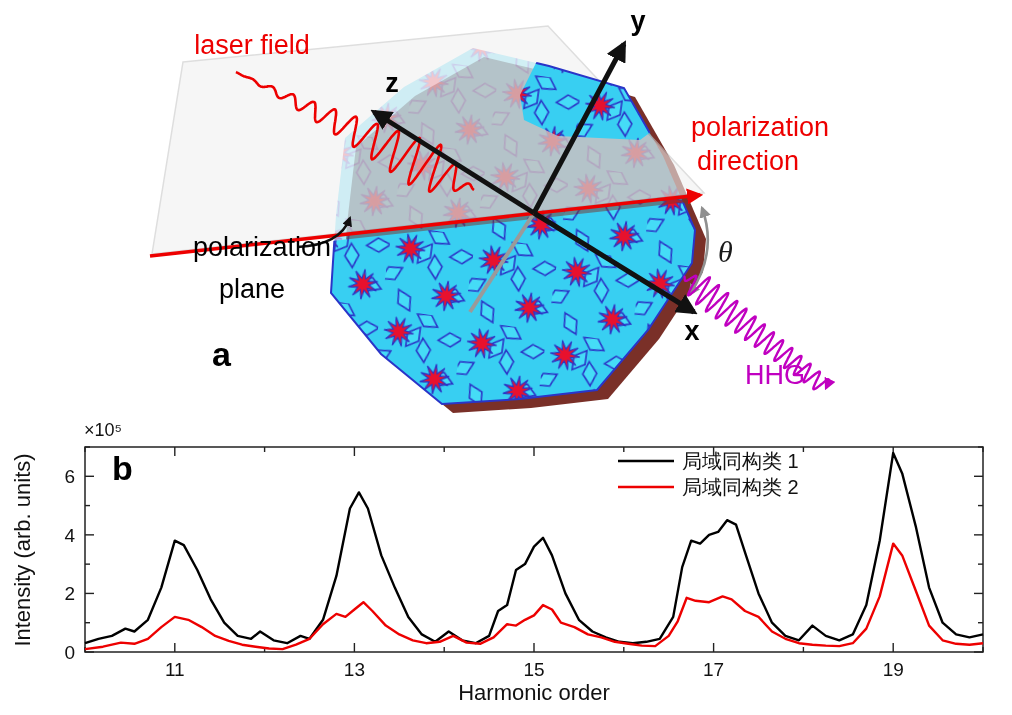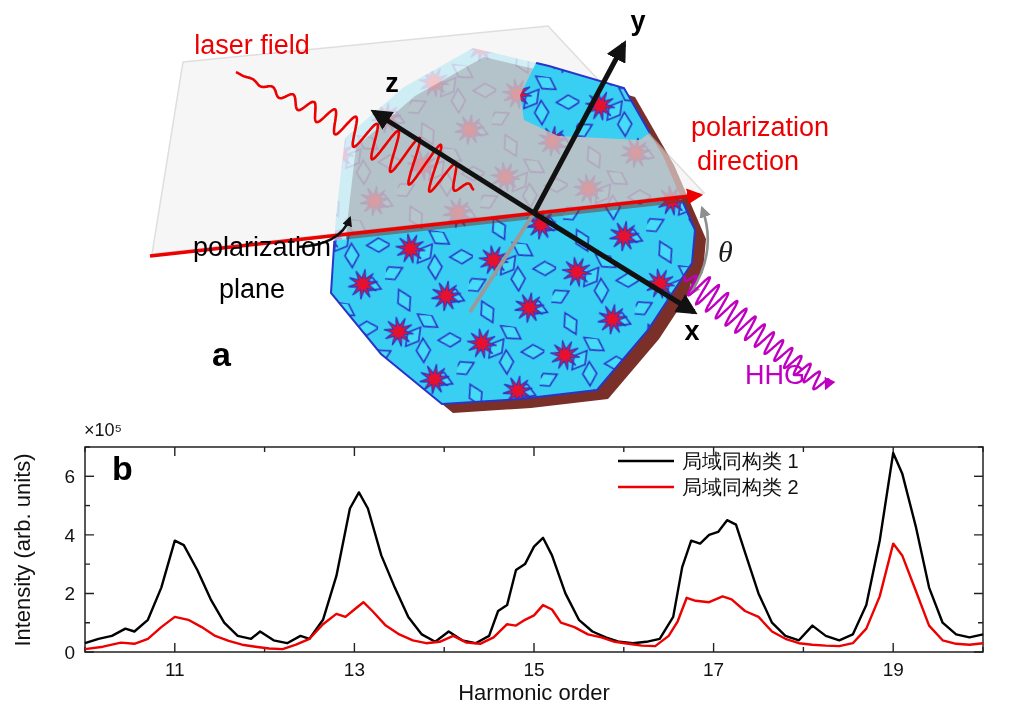--- a/index.html
+++ b/index.html
@@ -1,16 +1,16 @@
 <!DOCTYPE html>
 <html><head>
 <meta charset="utf-8">
 <style>
   html,body{margin:0;padding:0;background:#fff;}
-  .figure{position:relative;width:1012px;height:715px;background:#fff;overflow:hidden;border-radius:29px;}
+  .figure{position:relative;width:1012px;height:715px;background:#fff;overflow:hidden;}
   svg text{font-family:"Liberation Sans","DejaVu Sans",sans-serif;}
   .lbl-red{fill:#ED0000;font-size:27px;}
   .lbl-axis{fill:#000;font-weight:bold;font-size:27px;}
   .lbl-black{fill:#000;font-size:27px;}
   .lbl-theta{font-family:"Liberation Serif","DejaVu Serif",serif;font-style:italic;font-size:30px;fill:#1a1a1a;}
   .lbl-hhg{fill:#C000C0;font-size:27px;}
   .panel-label{font-weight:bold;font-size:34px;fill:#000;}
   .axis-label{font-size:22px;fill:#111;}
   .multiplier{font-size:18px;fill:#111;}
 </style>

